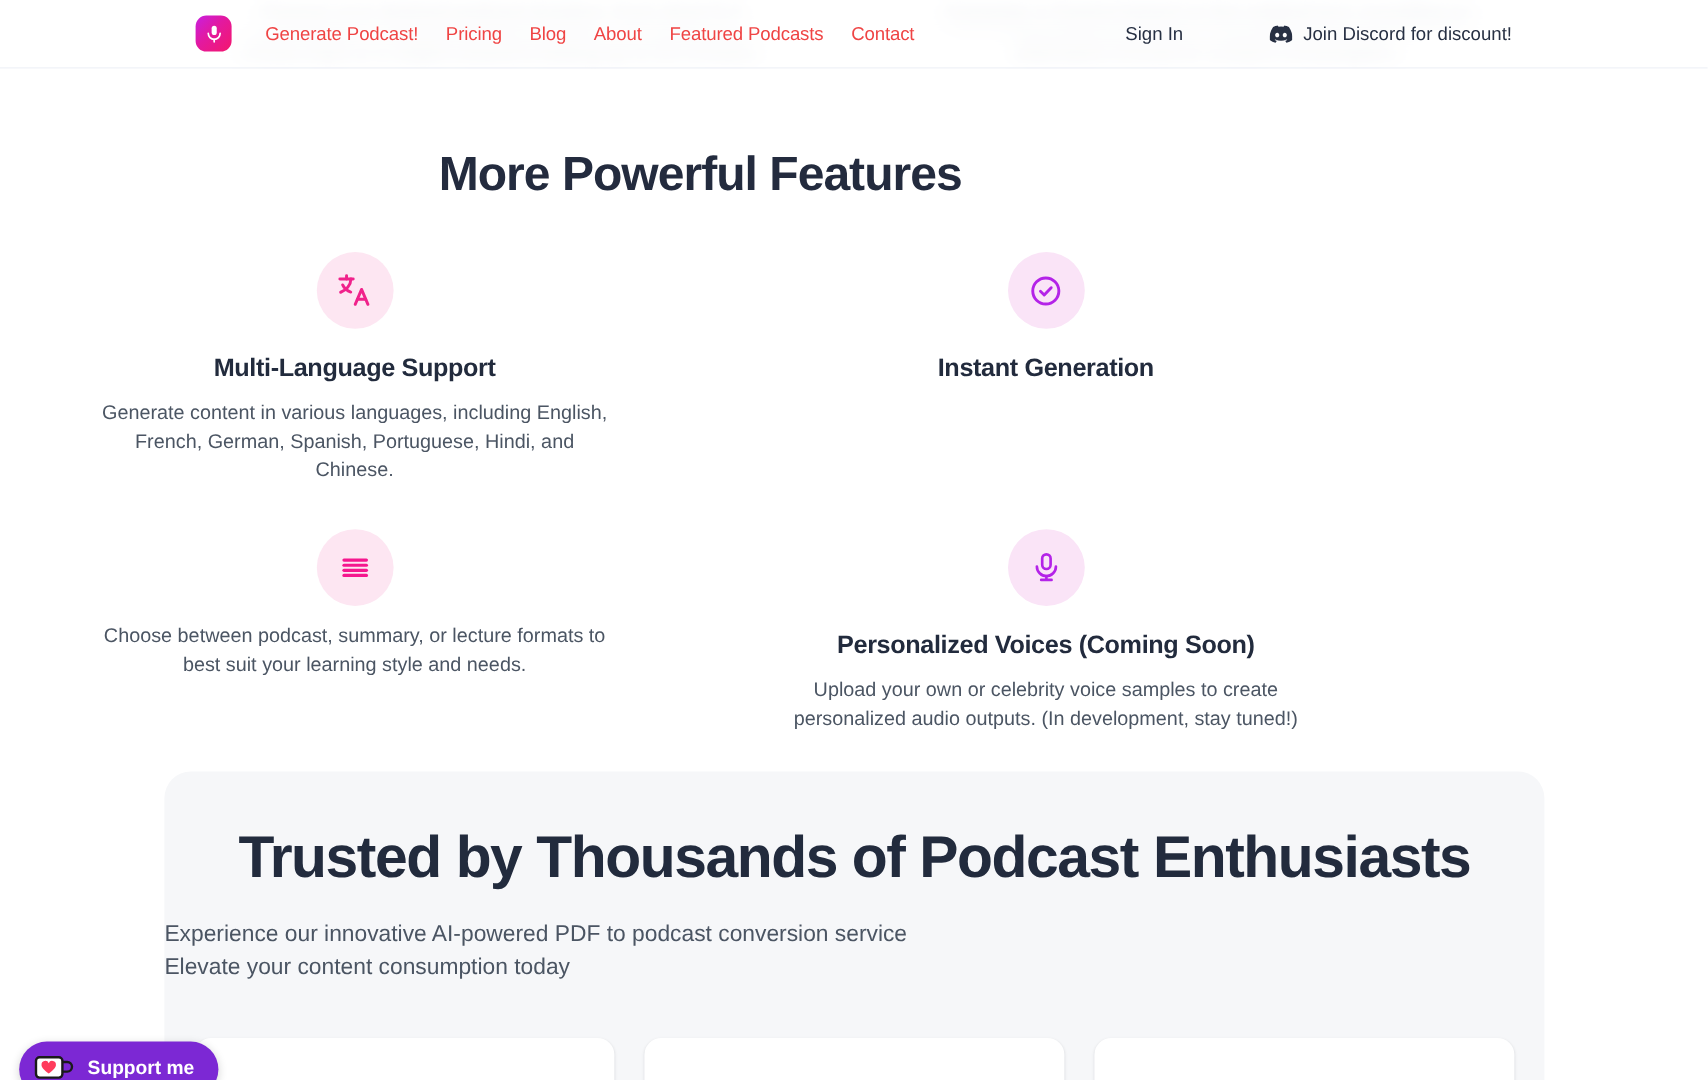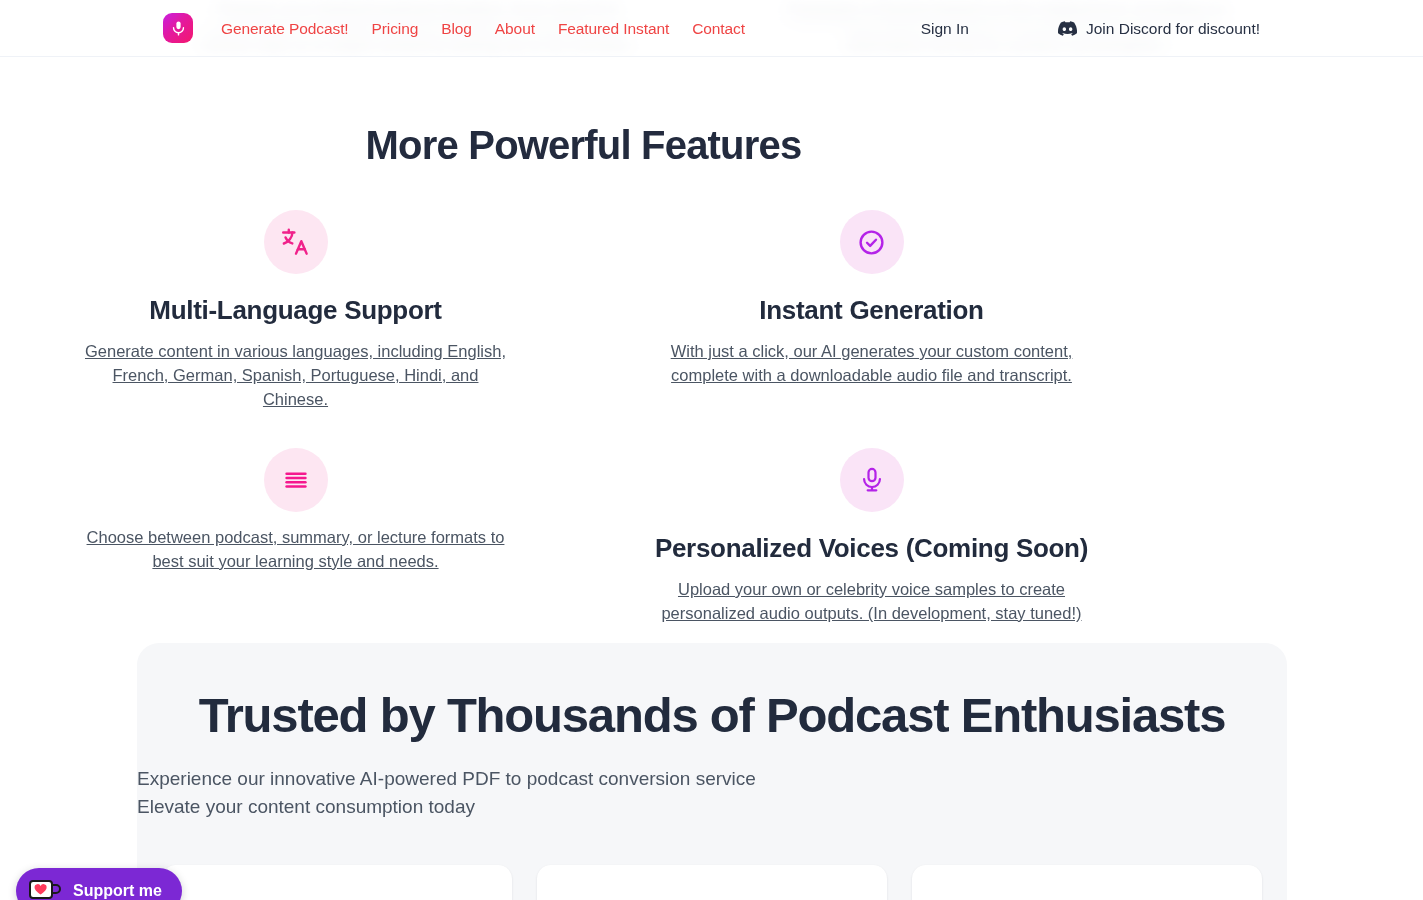--- a/index.html
+++ b/index.html
@@ -87,21 +87,21 @@
     letter-spacing: -0.1px;
   }
 
   .nav-right {
     position: absolute;
     right: 163px;
     top: 0;
     height: 57px;
     display: flex;
     align-items: center;
-    gap: 45px;
+    gap: 28px;
   }
   .nav-right a.signin {
     font-size: 15.5px;
     color: #273043;
     text-decoration: none;
     white-space: nowrap;
   }
   .discord-link {
     display: flex;
     align-items: center;
@@ -155,35 +155,34 @@
     background: #fde6f2;
     display: flex;
     align-items: center;
     justify-content: center;
   }
   .feature-icon-wrap.purple { background: #fae4f7; }
   .feature-icon-wrap svg { display: block; }
 
   .feature-title {
     margin-top: 21px;
-    font-size: 26px;
+    font-size: 21px;
     font-weight: bold;
     color: #222b3d;
     text-align: center;
     letter-spacing: -0.3px;
   }
 
   .feature-desc {
     margin-top: 13px;
     font-size: 16.5px;
     line-height: 24px;
     color: #4b5563;
     text-align: center;
     max-width: 430px;
-    text-decoration: underline;
   }
 
   
   .trusted-panel {
     position: absolute;
     left: 137px;
     top: 643px;
     width: 1150px;
     height: 400px;
     background: #f6f7f9;
@@ -268,21 +267,21 @@
         <line x1="12" y1="18" x2="12" y2="21"></line>
       </svg>
     </span>
   </a>
 
   <div class="nav-links">
     <a href="#">Generate Podcast!</a>
     <a href="#">Pricing</a>
     <a href="#">Blog</a>
     <a href="#">About</a>
-    <a href="#">Featured Instant</a>
+    <a href="#">Featured Podcasts</a>
     <a href="#">Contact</a>
   </div>
 
   <div class="nav-right">
     <a class="signin" href="#">Sign In</a>
     <a class="discord-link" href="#">
       <span>
         <svg width="19" height="15" viewBox="0 0 71 55" fill="#273043">
           <path d="M60.1 4.9A58.5 58.5 0 0 0 45.7.5a.2.2 0 0 0-.2.1c-.6 1.1-1.3 2.6-1.8 3.8a54 54 0 0 0-16.2 0c-.5-1.2-1.2-2.7-1.9-3.8a.2.2 0 0 0-.2-.1 58.4 58.4 0 0 0-14.4 4.4.2.2 0 0 0-.1.1C1.6 18.7-1 32.1.3 45.3c0 .1 0 .2.1.2a58.8 58.8 0 0 0 17.7 9c.1 0 .2 0 .3-.1 1.4-1.9 2.6-3.9 3.6-6 .1-.2 0-.4-.2-.4a38.7 38.7 0 0 1-5.5-2.6c-.2-.1-.2-.4 0-.5l1.1-.9h.3a41.9 41.9 0 0 0 35.6 0h.3l1.1.9c.2.1.2.4 0 .5a36.3 36.3 0 0 1-5.5 2.6c-.2 0-.3.2-.2.4 1.1 2.1 2.3 4.1 3.6 6 .1.1.2.1.3.1a58.6 58.6 0 0 0 17.8-9c.1 0 .1-.1.1-.2 1.5-15.3-2.5-28.6-10.6-40.3 0 0 0-.1-.1-.1zM23.7 37.3c-3.5 0-6.4-3.2-6.4-7.2s2.8-7.2 6.4-7.2c3.6 0 6.5 3.3 6.4 7.2 0 4-2.8 7.2-6.4 7.2zm23.6 0c-3.5 0-6.4-3.2-6.4-7.2s2.8-7.2 6.4-7.2c3.6 0 6.5 3.3 6.4 7.2 0 4-2.8 7.2-6.4 7.2z"></path>
         </svg>
@@ -319,21 +318,20 @@
     <div class="feature-card">
       <div class="feature-icon-wrap purple">
         <span>
           <svg width="29" height="29" viewBox="0 0 24 24" fill="none" stroke="#b423e8" stroke-width="2" stroke-linecap="round" stroke-linejoin="round">
             <circle cx="12" cy="12" r="9"></circle>
             <path d="M8.3 12.2l2.6 2.6 4.8-5.1"></path>
           </svg>
         </span>
       </div>
       <div class="feature-title">Instant Generation</div>
-      <div class="feature-desc">With just a click, our AI generates your custom content, complete with a downloadable audio file and transcript.</div>
     </div>
 
     <div class="feature-card">
       <div class="feature-icon-wrap">
         <span>
           <svg width="30" height="30" viewBox="0 0 24 24" fill="none" stroke="#f5178e" stroke-width="2.1" stroke-linecap="round">
             <line x1="4.5" y1="7" x2="19.5" y2="7"></line>
             <line x1="4.5" y1="10.4" x2="19.5" y2="10.4"></line>
             <line x1="4.5" y1="13.8" x2="19.5" y2="13.8"></line>
             <line x1="4.5" y1="17.2" x2="19.5" y2="17.2"></line>

